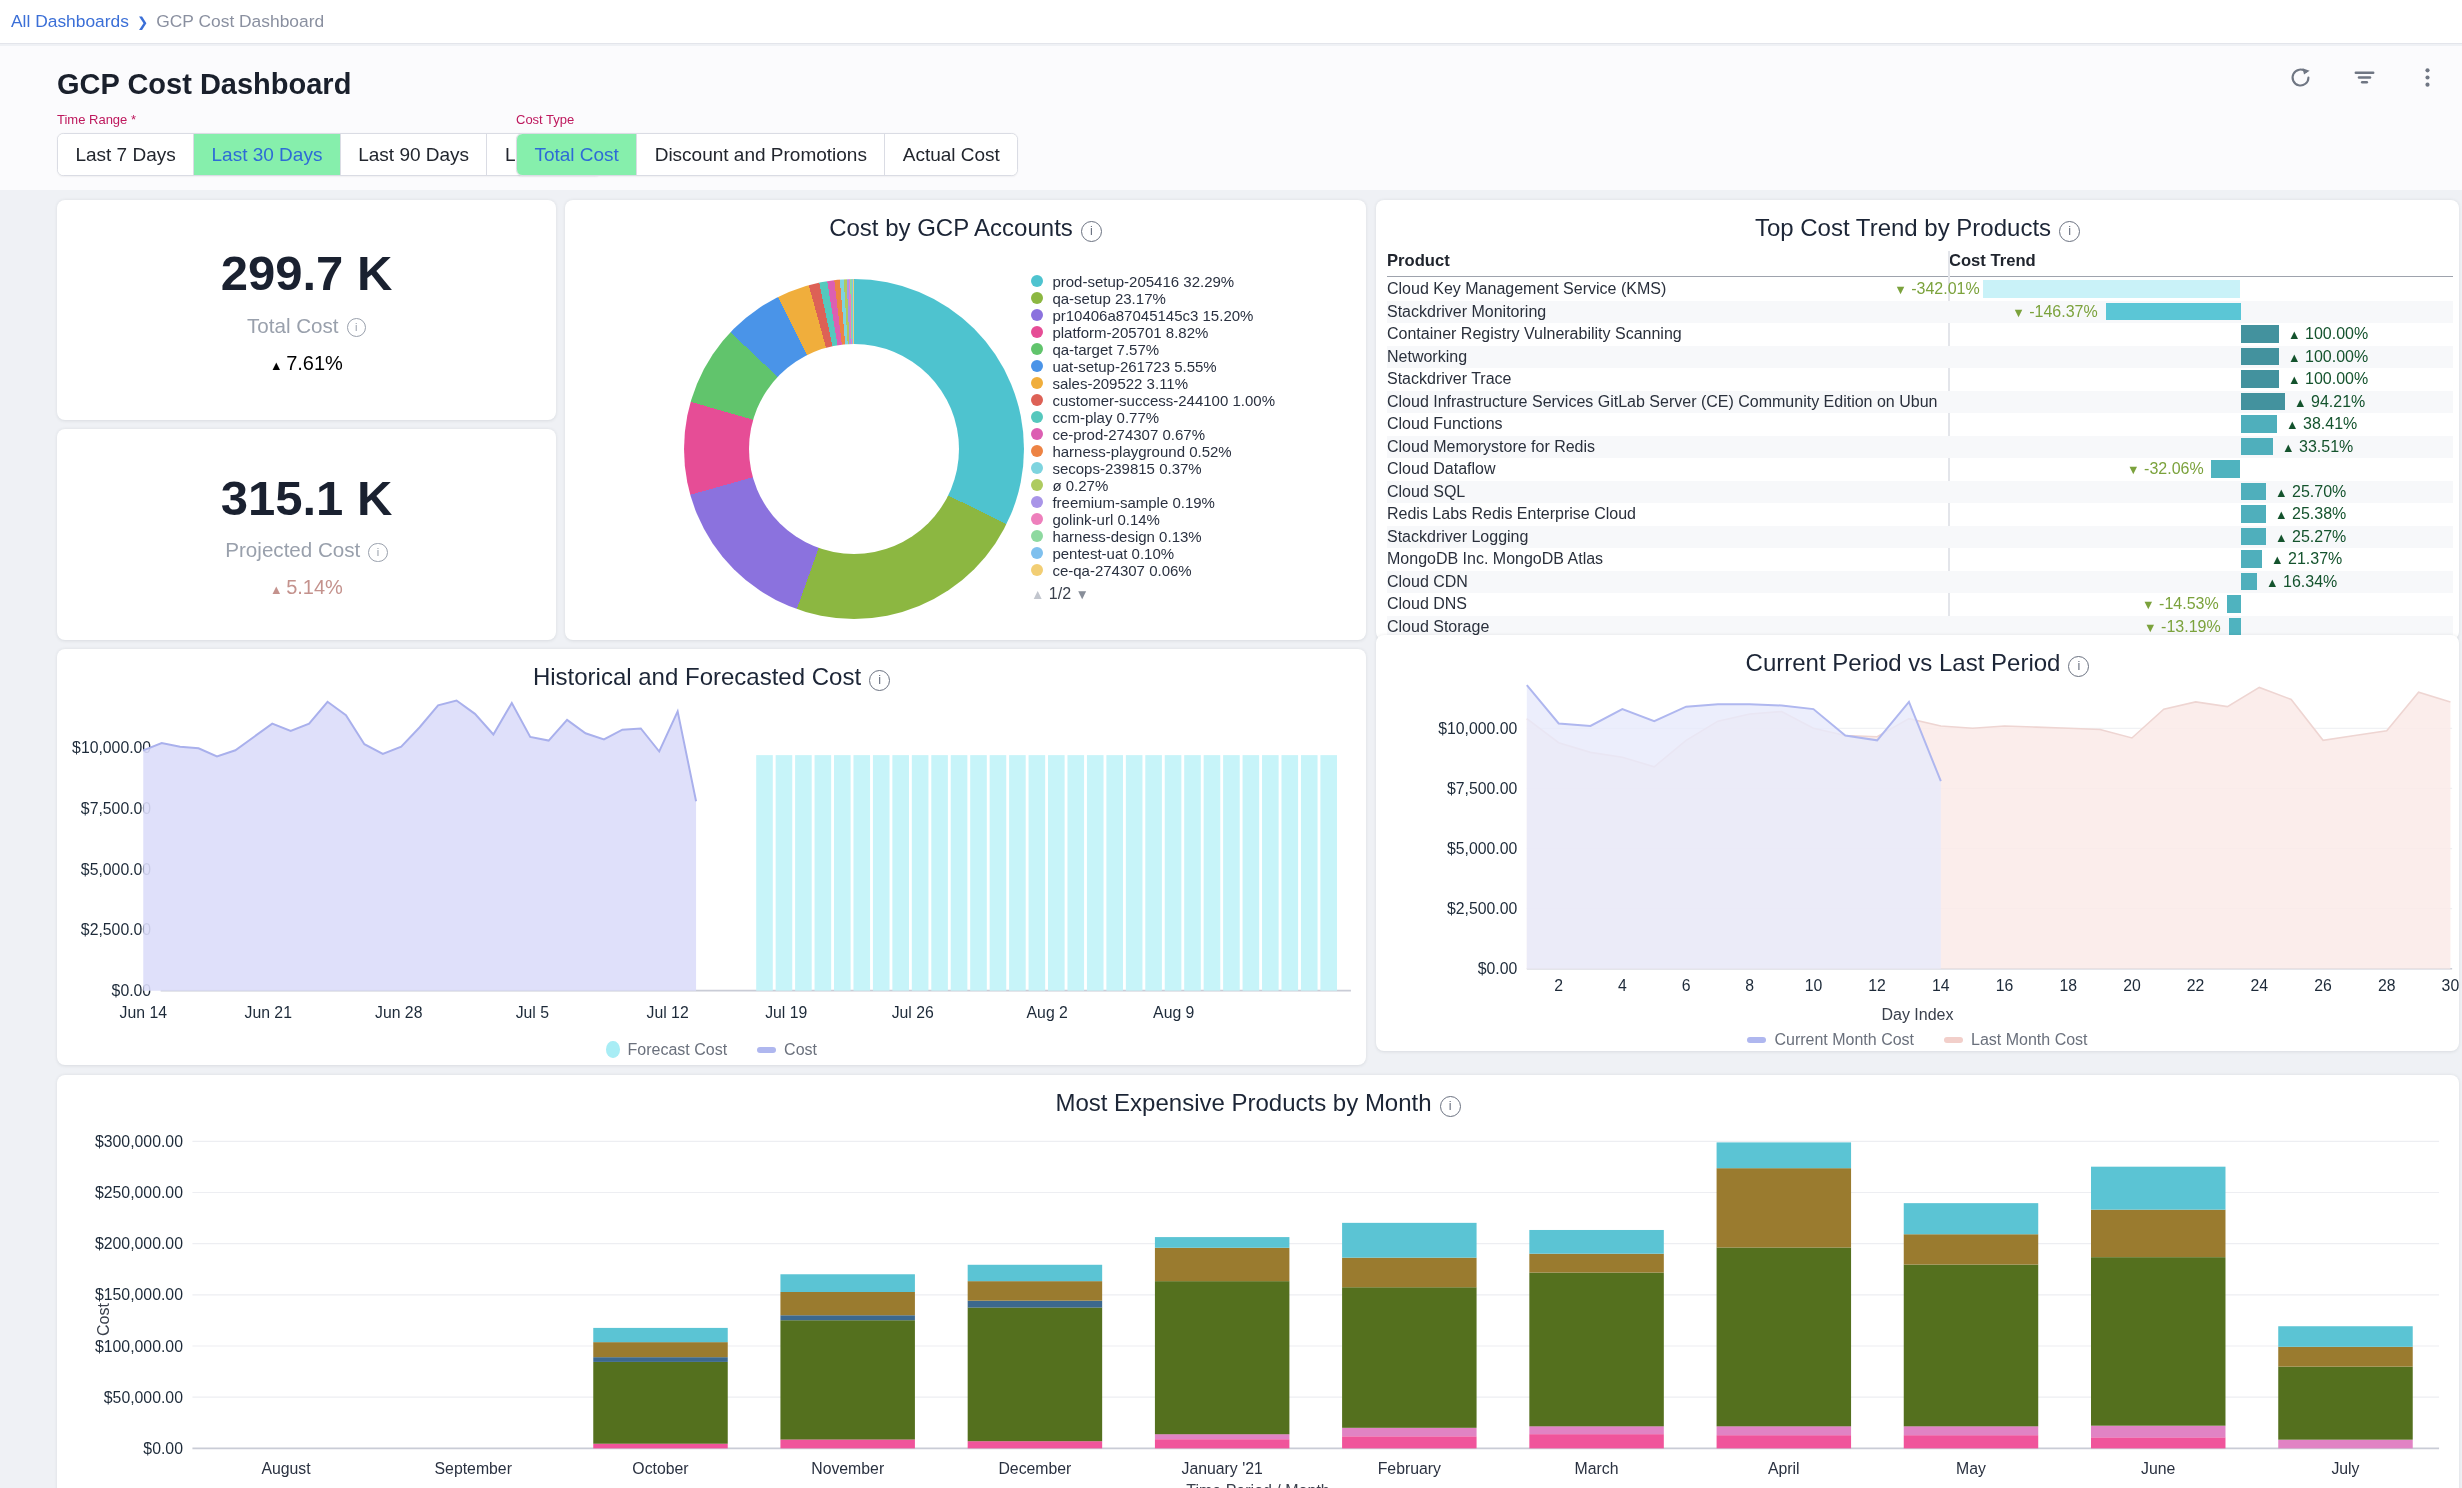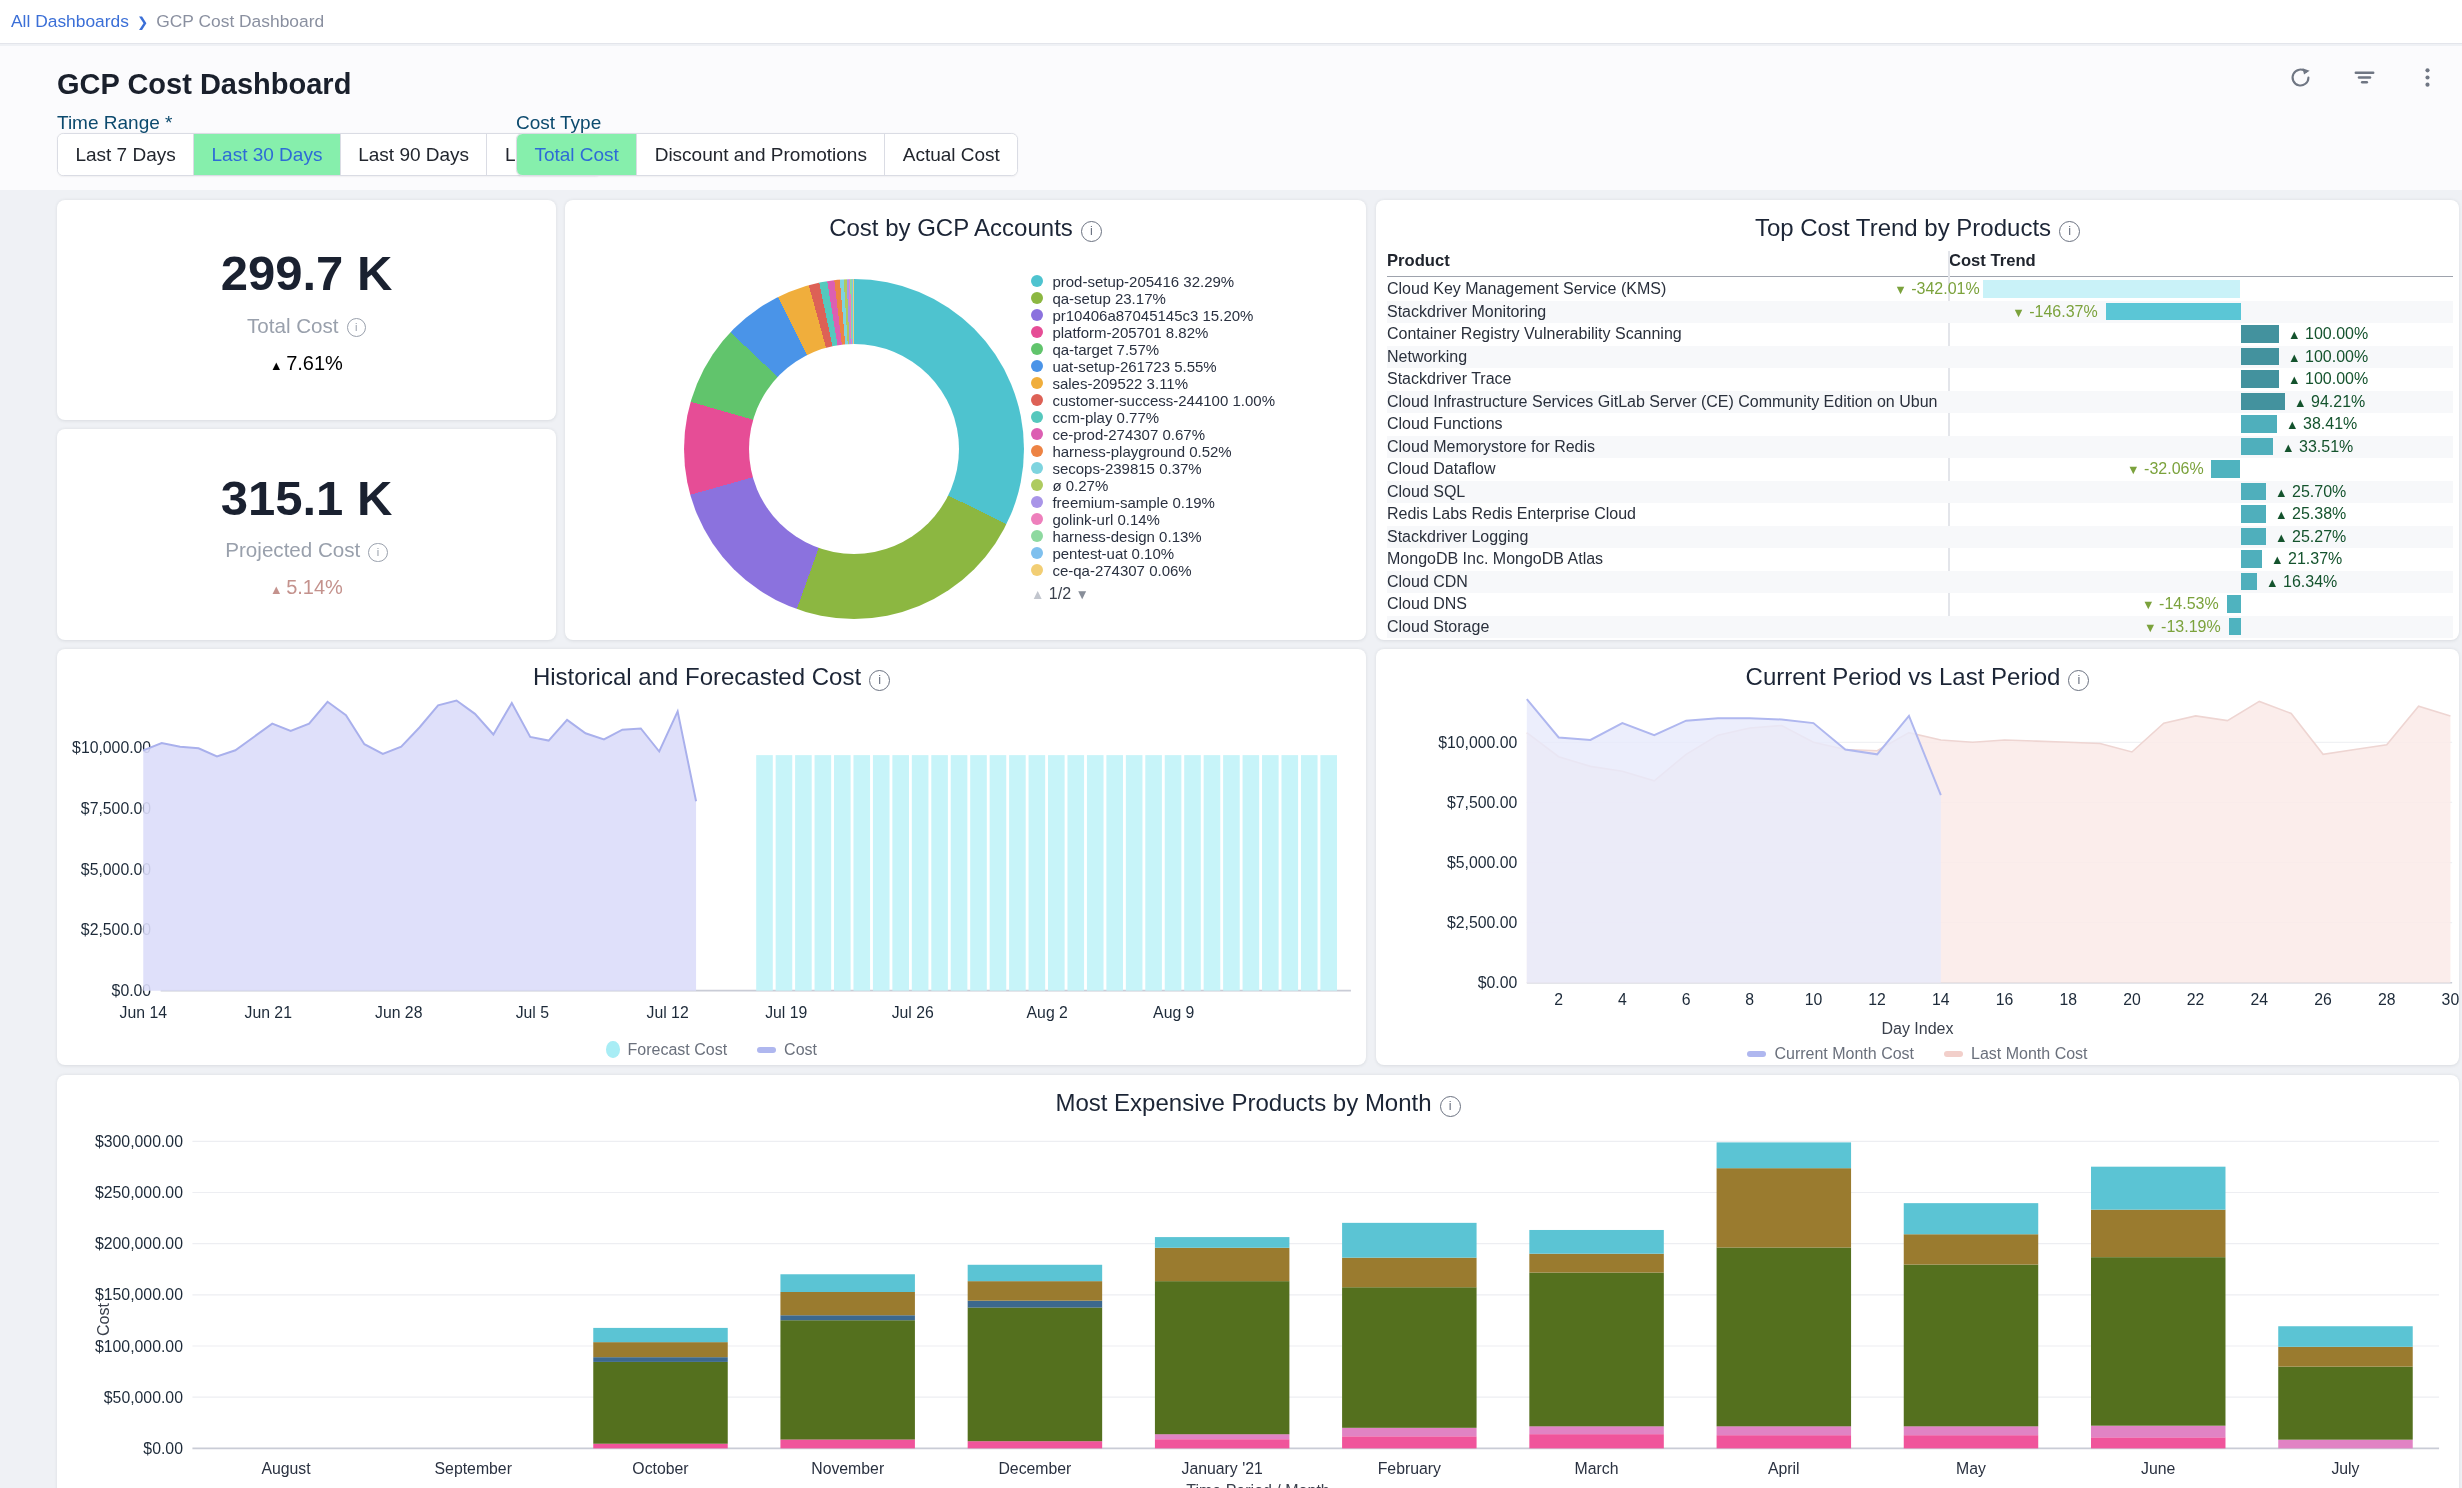--- a/index.html
+++ b/index.html
@@ -6,21 +6,21 @@
     font-family:"Liberation Sans","DejaVu Sans",sans-serif;background:#EFF1F5;}
   .topbar{position:absolute;top:0;left:0;right:0;height:44px;background:#fff;
     border-bottom:1.6px solid #E3E5EB;display:flex;align-items:center;padding-left:11px;box-sizing:border-box;z-index:5;}
   .crumb-root{color:#3B6FD7;font-size:17.4px;cursor:pointer;}
   .crumb-sep{color:#3B6FD7;font-size:13.5px;margin:0 8px;}
   .crumb-cur{color:#8A90A0;font-size:17.4px;}
   .header-zone{position:absolute;top:46px;left:0;right:0;height:144px;background:#FBFBFD;}
   .page-title{position:absolute;left:57px;top:49px;font-size:29px;font-weight:700;color:#1A202C;z-index:6;}
   .head-icons{position:absolute;right:16px;top:59px;display:flex;gap:27px;z-index:6;}
   .icon-btn{background:none;border:none;padding:4.8px;cursor:pointer;}
-  .f-label{position:absolute;font-size:19px;color:#0c4a6e;z-index:6;}
+  .f-label{position:absolute;font-size:13px;color:#be185d;z-index:6;}
   .seg-group{position:absolute;top:133px;display:inline-flex;border:1.6px solid #DADCE4;border-radius:6.3px;
     background:#fff;overflow:hidden;z-index:6;box-shadow:0 0.8px 1.6px rgba(30,35,48,.05);}
   .seg{height:41px;line-height:41px;padding:0 17.4px;font-size:19px;color:#22262E;border:none;cursor:pointer;
     background:#fff;border-right:1.6px solid #DADCE4;font-family:inherit;}
   .seg:last-child{border-right:none;}
   .seg.sel{background:#86efac;color:#2E6BD6;}
   .canvas-bg{position:absolute;top:190px;left:0;right:0;bottom:0;background:#EFF1F5;}
   .card{position:absolute;background:#fff;border-radius:8px;box-shadow:0 0.8px 3.2px rgba(30,35,48,.10);z-index:4;}
   .card-title{position:absolute;top:14.3px;left:0;width:100%;text-align:center;font-size:24px;font-weight:500;color:#1C2536;z-index:3;}
   .info-i{display:inline-block;width:19px;height:19px;border:1.6px solid #6A7180;border-radius:50%;font-size:12.7px;
@@ -292,21 +292,21 @@
       <text x="1081" y="466" text-anchor="middle" font-size="20" fill="#1D2A39" font-family="Liberation Sans, sans-serif" font-weight="400">Jul 26</text>
       <text x="1251" y="466" text-anchor="middle" font-size="20" fill="#1D2A39" font-family="Liberation Sans, sans-serif" font-weight="400">Aug 2</text>
       <text x="1411" y="466" text-anchor="middle" font-size="20" fill="#1D2A39" font-family="Liberation Sans, sans-serif" font-weight="400">Aug 9</text>
     </svg>
   <div class="chart-legend" style="top:392px">
     <span><span class="lg-dot" id="lg-forecast" style="background: rgb(168, 237, 245);"></span><span>Forecast Cost</span></span>
     <span><span class="lg-dash" id="lg-cost" style="background: rgb(175, 183, 239);"></span><span>Cost</span></span>
   </div>
 </div>
 
-<div class="card" style="left:1376px;top:649px;width:1083px;height:416px">
+<div class="card" style="left:1376px;top:635px;width:1083px;height:416px">
   <div class="card-title"><span>Current Period vs Last Period</span><span class="info-i">i</span></div>
   <svg class="chart-svg" id="comp-svg" width="1083" height="416" viewBox="0 0 1368 526">
       <line x1="190" y1="118" x2="1360" y2="118" stroke="#F0F1F4" stroke-width="1.5"></line>
       <text x="178" y="125" text-anchor="end" font-size="20" fill="#1D2A39" font-family="Liberation Sans, sans-serif" font-weight="400">$10,000.00</text>
       <line x1="190" y1="194" x2="1360" y2="194" stroke="#F0F1F4" stroke-width="1.5"></line>
       <text x="178" y="201" text-anchor="end" font-size="20" fill="#1D2A39" font-family="Liberation Sans, sans-serif" font-weight="400">$7,500.00</text>
       <line x1="190" y1="270" x2="1360" y2="270" stroke="#F0F1F4" stroke-width="1.5"></line>
       <text x="178" y="277" text-anchor="end" font-size="20" fill="#1D2A39" font-family="Liberation Sans, sans-serif" font-weight="400">$5,000.00</text>
       <line x1="190" y1="346" x2="1360" y2="346" stroke="#F0F1F4" stroke-width="1.5"></line>
       <text x="178" y="353" text-anchor="end" font-size="20" fill="#1D2A39" font-family="Liberation Sans, sans-serif" font-weight="400">$2,500.00</text>

